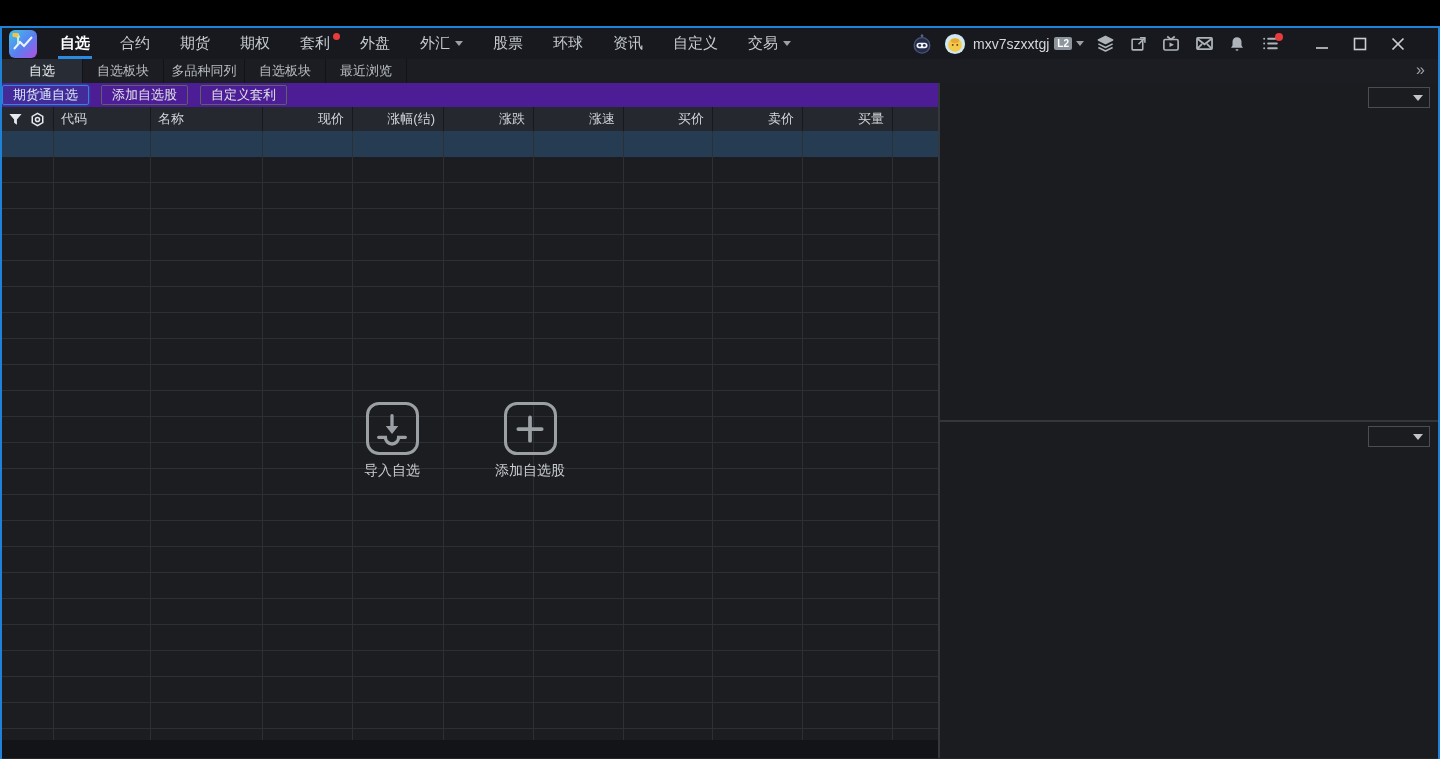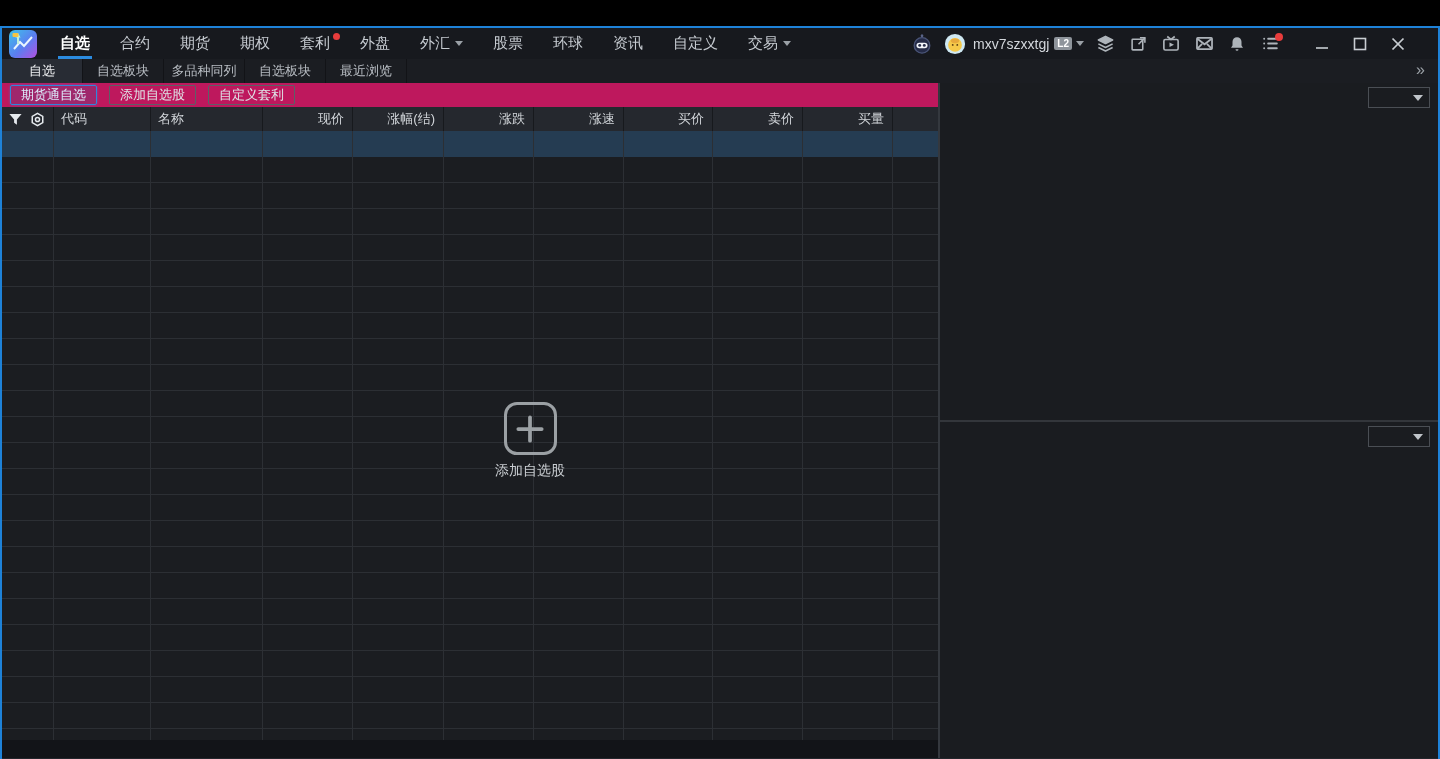--- a/index.html
+++ b/index.html
@@ -35,21 +35,21 @@
   .winctl .tb-ic{margin-left:14px;}
   .reddot{position:absolute;top:1px;right:-1px;width:8px;height:8px;border-radius:50%;background:#E83C3C;}
 
   
   .row2{position:absolute;left:2px;right:2px;top:33px;height:24px;background:#1B1D22;display:flex;align-items:stretch;z-index:9;}
   .tab{width:81px;text-align:center;line-height:24px;font-size:13px;color:#B9BEC4;border-right:1px solid #121317;white-space:nowrap;}
   .tab.active{background:#282C34;color:#F1F3F5;}
   .row2-expand{margin-left:auto;color:#9AA0A6;font-size:16px;line-height:22px;padding-right:13px;}
 
   
-  .row3{position:absolute;left:2px;top:57px;width:936px;height:24px;background:#be185d;display:flex;align-items:center;padding-left:8px;z-index:9;font-family:Liberation Serif, serif;}
+  .row3{position:absolute;left:2px;top:57px;width:936px;height:24px;background:#4c1d95;display:flex;align-items:center;padding-left:0;z-index:9;font-family:Liberation Serif, serif;}
   .subtab{height:20px;line-height:18px;padding:0 10px;margin-right:12px;font-size:13px;border:1px solid #5C6167;border-radius:2px;color:#DFE3E7;background:transparent;white-space:nowrap;}
   .subtab.active{border-color:#2F87DC;color:#DCEBFB;background:rgba(35,100,170,0.20);box-shadow:0 0 3px rgba(47,135,220,0.55);}
 
   
   .theader{position:absolute;left:2px;top:81px;width:936px;height:24px;background:#25282E;display:flex;z-index:8;}
   .th{height:100%;line-height:24px;font-size:13px;color:#D2D6DA;border-left:1px solid #17191D;white-space:nowrap;overflow:hidden;}
   .th.first{border-left:none;display:flex;align-items:center;padding-left:6px;}
   .th.right{text-align:right;padding-right:8px;}
   .th.left{padding-left:7px;}
   .hdr-ic{margin-right:7px;display:flex;align-items:center;}
@@ -265,20 +265,30 @@
     <div class="vline" style="left:148px"></div>
     <div class="vline" style="left:260px"></div>
     <div class="vline" style="left:350px"></div>
     <div class="vline" style="left:441px"></div>
     <div class="vline" style="left:531px"></div>
     <div class="vline" style="left:621px"></div>
     <div class="vline" style="left:710px"></div>
     <div class="vline" style="left:800px"></div>
     <div class="vline" style="left:890px"></div>
 
+    <div class="action" style="left:330px;top:271px">
+      <div class="abox">
+        <svg width="40" height="40" viewBox="0 0 48 48" fill="none" stroke="#9BA0A4" stroke-width="4" stroke-linecap="round">
+          <line x1="24" y1="8" x2="24" y2="22"></line>
+          <polygon points="24,30 16.5,20.5 31.5,20.5" fill="#9BA0A4" stroke="none"></polygon>
+          <path d="M8 34h8a8 8 0 0 0 16 0h8"></path>
+        </svg>
+      </div>
+      <div class="alabel">导入自选</div>
+    </div>
     <div class="action" style="left:468px;top:271px">
       <div class="abox">
         <svg width="40" height="40" viewBox="0 0 48 48" stroke="#9BA0A4" stroke-width="4.5" stroke-linecap="round">
           <line x1="10" y1="24" x2="38" y2="24"></line>
           <line x1="24" y1="10" x2="24" y2="38"></line>
         </svg>
       </div>
       <div class="alabel">添加自选股</div>
     </div>
   </div>

